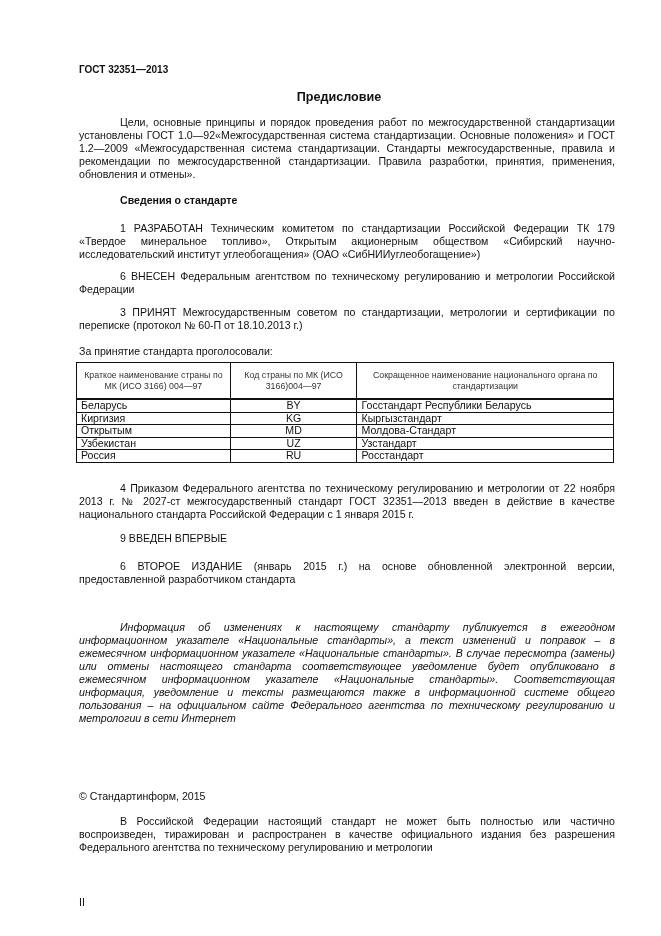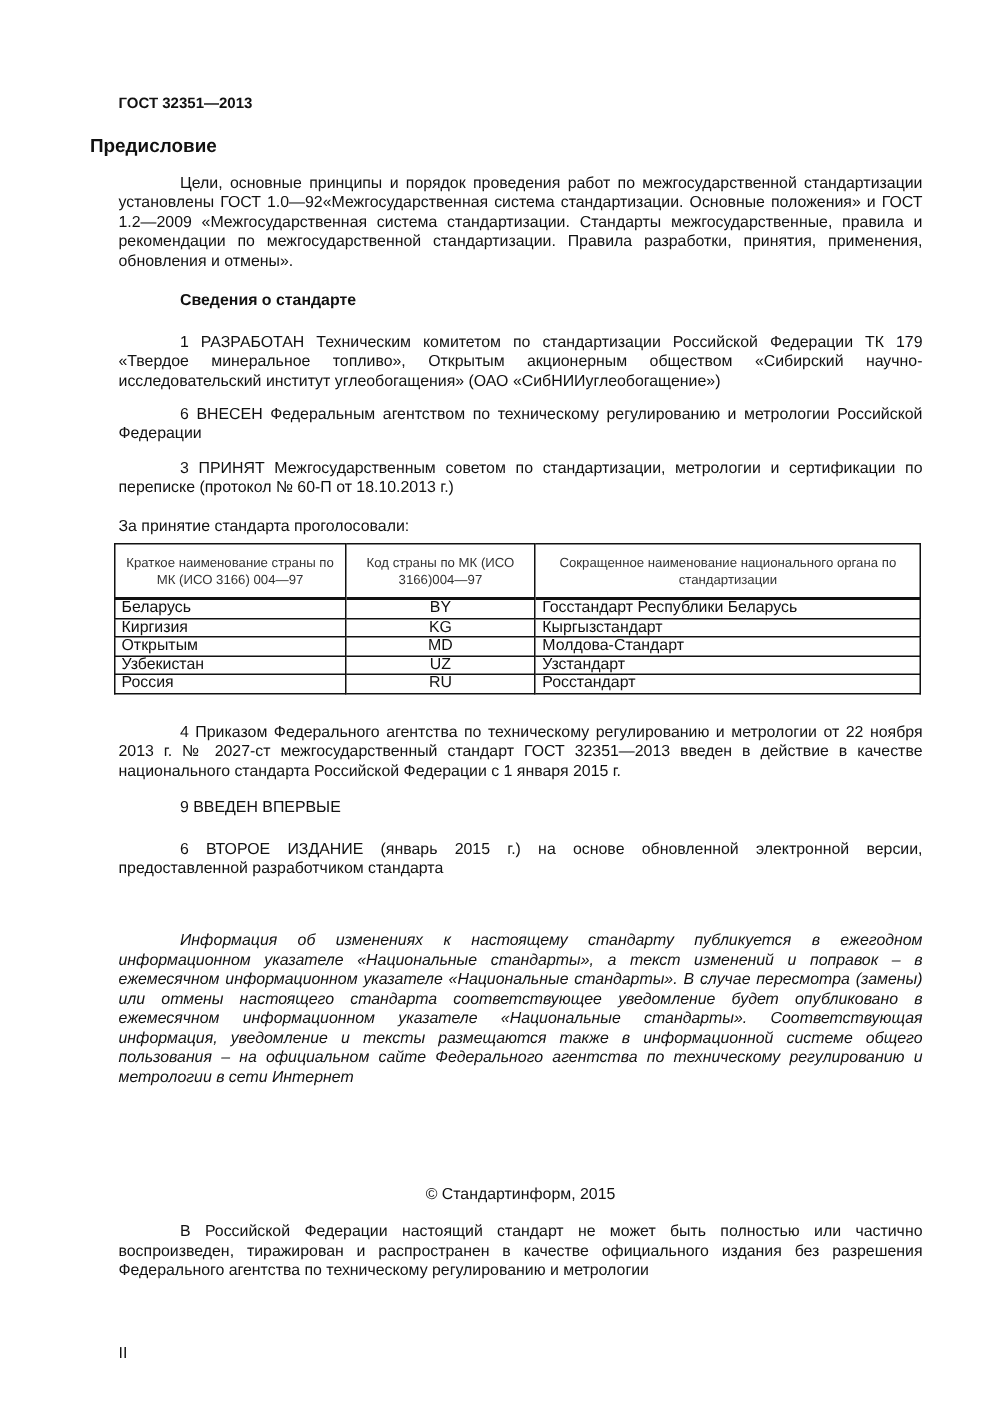--- a/index.html
+++ b/index.html
@@ -3,26 +3,26 @@
 <meta charset="utf-8">
 <style>
   html, body { margin: 0; padding: 0; background: #ffffff; }
   body {
     width: 661px; height: 936px; position: relative; overflow: hidden;
     font-family: "Liberation Sans", sans-serif; color: #111111;
     font-size: 10.6px; line-height: 13px;
   }
   .abs { position: absolute; }
   .header-code { left: 79px; top: 63px; font-weight: bold; font-size: 10px; }
-  .title { left: 0; width: 602px; top: 91px; text-align: left; font-weight: bold; font-size: 12.6px; padding-left: 60px; box-sizing: border-box; }
+  .title { left: 0; width: 602px; top: 91px; text-align: center; font-weight: bold; font-size: 12.6px; padding-left: 76px; box-sizing: border-box; }
   .para { left: 79px; width: 536px; text-align: justify; text-indent: 41px; }
   .para.noindent { text-indent: 0; }
   .para.bold { font-weight: bold; }
   .para.italic { font-style: italic; }
-  .copyright { left: 79px; width: 536px; text-align: center; }
+  .copyright { left: 79px; width: 536px; text-align: left; }
   .page-num { left: 79px; top: 896px; }
 
   table.vote {
     position: absolute; left: 76px; top: 362px; width: 538px;
     border-collapse: collapse; font-size: 10.6px;
     border: 1.6px solid #111;
     padding-left: 14px;
   }
   table.vote th {
     font-weight: normal; font-size: 8.8px; line-height: 10.5px; text-align: center;

